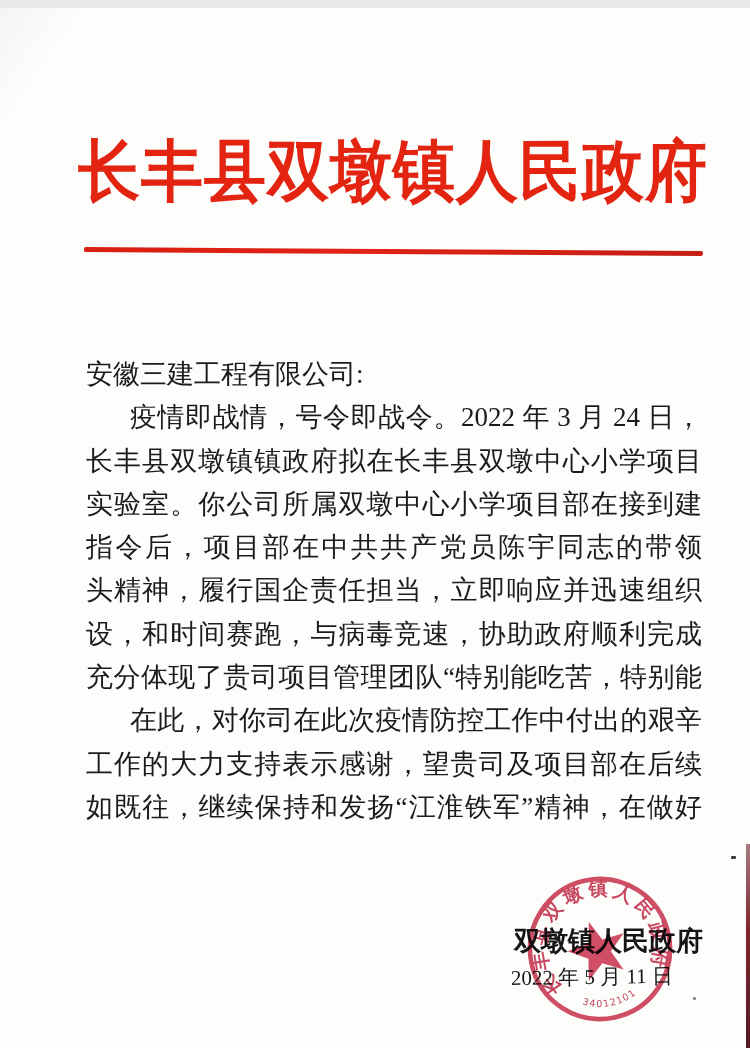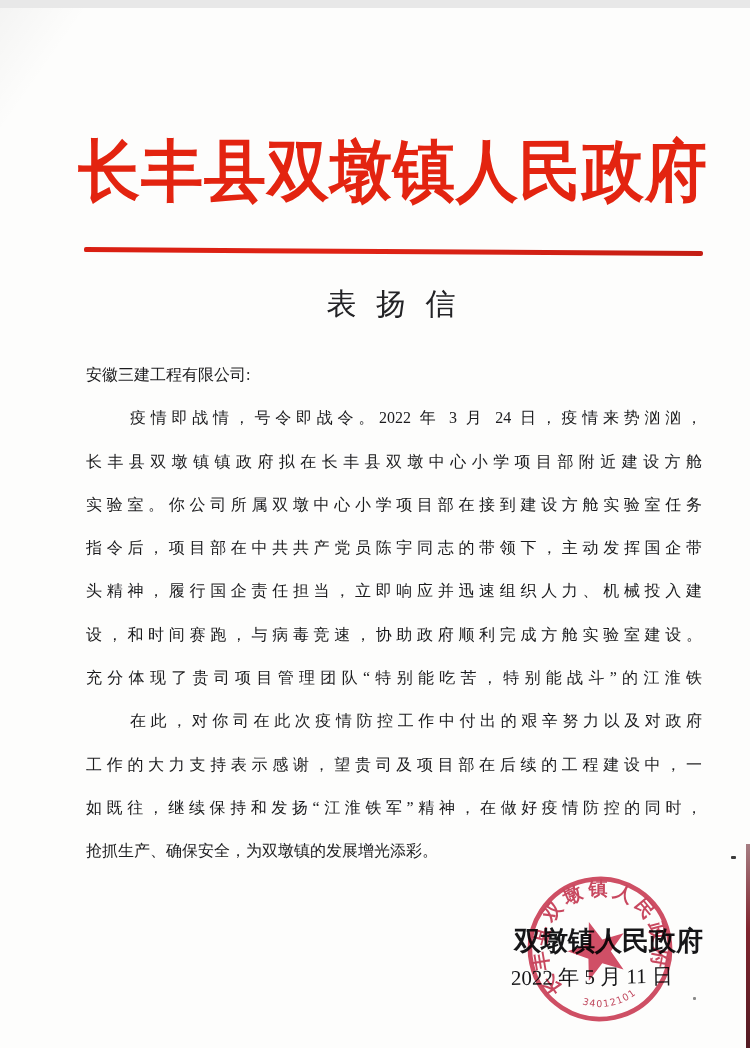--- a/index.html
+++ b/index.html
@@ -43,21 +43,21 @@
     font-weight: 500;
     white-space: nowrap;
   }
   .body-block {
     position: absolute;
     left: 86px; top: 345px; width: 616px;
   }
   .line {
     height: 43.3px;
     line-height: 43.3px;
-    font-size: 16px;
+    font-size: 27px;
     text-align: justify;
     text-align-last: left;
     white-space: nowrap;
     color: #1b1b1d;
   }
   .line.fill { text-align-last: justify; white-space: normal; overflow: hidden; }
   .line.indent { text-indent: 44px; }
   .signature {
     position: absolute;
     left: 514px; top: 920px; width: 152px;
@@ -100,35 +100,33 @@
 </style>
 </head>
 <body>
 
 <div class="page">
 
   <div class="letterhead">长丰县双墩镇人民政府</div>
 
   <div class="rule"></div>
 
-  <div class="doc-title">表 扬 信</div>
 
   <div class="body-block" id="body-lines">
       <div class="line">安徽三建工程有限公司:</div>
       <div class="line indent fill">疫情即战情，号令即战令。2022 年 3 月 24 日，疫情来势汹汹，</div>
       <div class="line fill">长丰县双墩镇镇政府拟在长丰县双墩中心小学项目部附近建设方舱</div>
       <div class="line fill">实验室。你公司所属双墩中心小学项目部在接到建设方舱实验室任务</div>
       <div class="line fill">指令后，项目部在中共共产党员陈宇同志的带领下，主动发挥国企带</div>
       <div class="line fill">头精神，履行国企责任担当，立即响应并迅速组织人力、机械投入建</div>
       <div class="line fill">设，和时间赛跑，与病毒竞速，协助政府顺利完成方舱实验室建设。</div>
       <div class="line fill">充分体现了贵司项目管理团队“特别能吃苦，特别能战斗”的江淮铁</div>
       <div class="line indent fill">在此，对你司在此次疫情防控工作中付出的艰辛努力以及对政府</div>
       <div class="line fill">工作的大力支持表示感谢，望贵司及项目部在后续的工程建设中，一</div>
       <div class="line fill">如既往，继续保持和发扬“江淮铁军”精神，在做好疫情防控的同时，</div>
-      <div class="line">抢抓生产、确保安全，为双墩镇的发展增光添彩。</div>
     </div>
 
   <div class="signature">双墩镇人民政府</div>
 
   <div class="sign-date">2022 年 5 月 11 日</div>
 
   <svg class="seal" viewBox="0 0 172 172" xmlns="http://www.w3.org/2000/svg">
     <g transform="translate(86,86) rotate(-12)">
       <circle class="seal-ring" cx="0" cy="0" r="70"></circle>
       <path id="sealTopArc" d="M -44.2 31 A 54 54 0 1 1 44.2 31" fill="none"></path>

